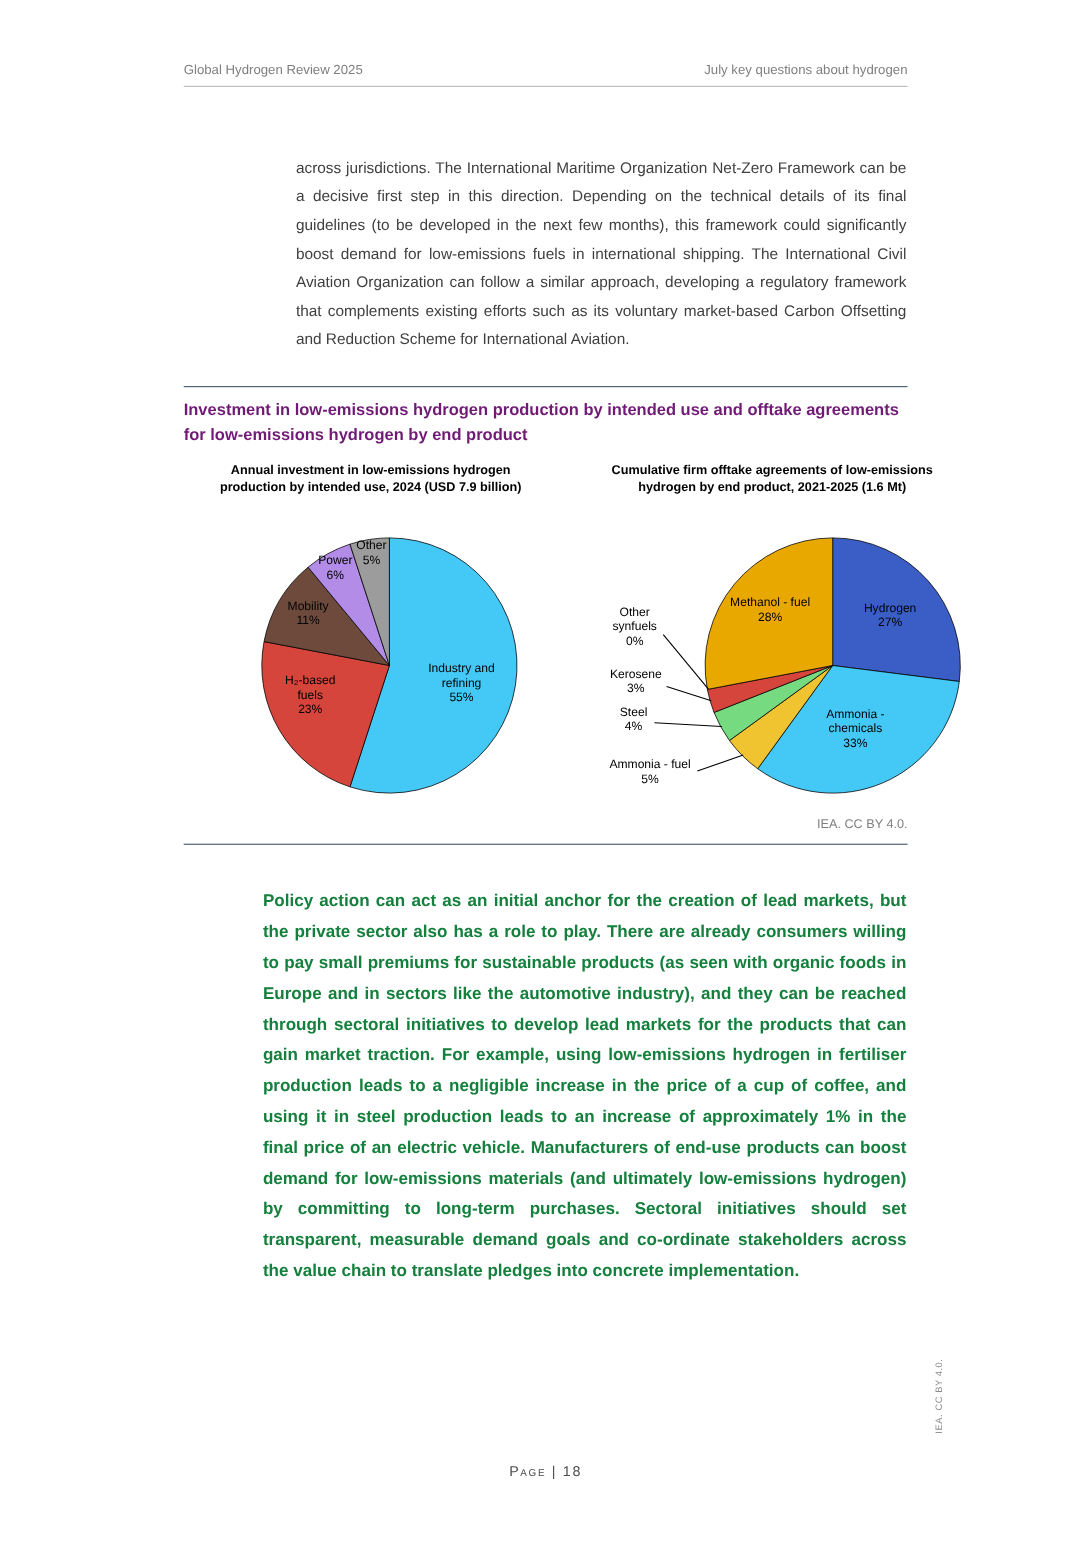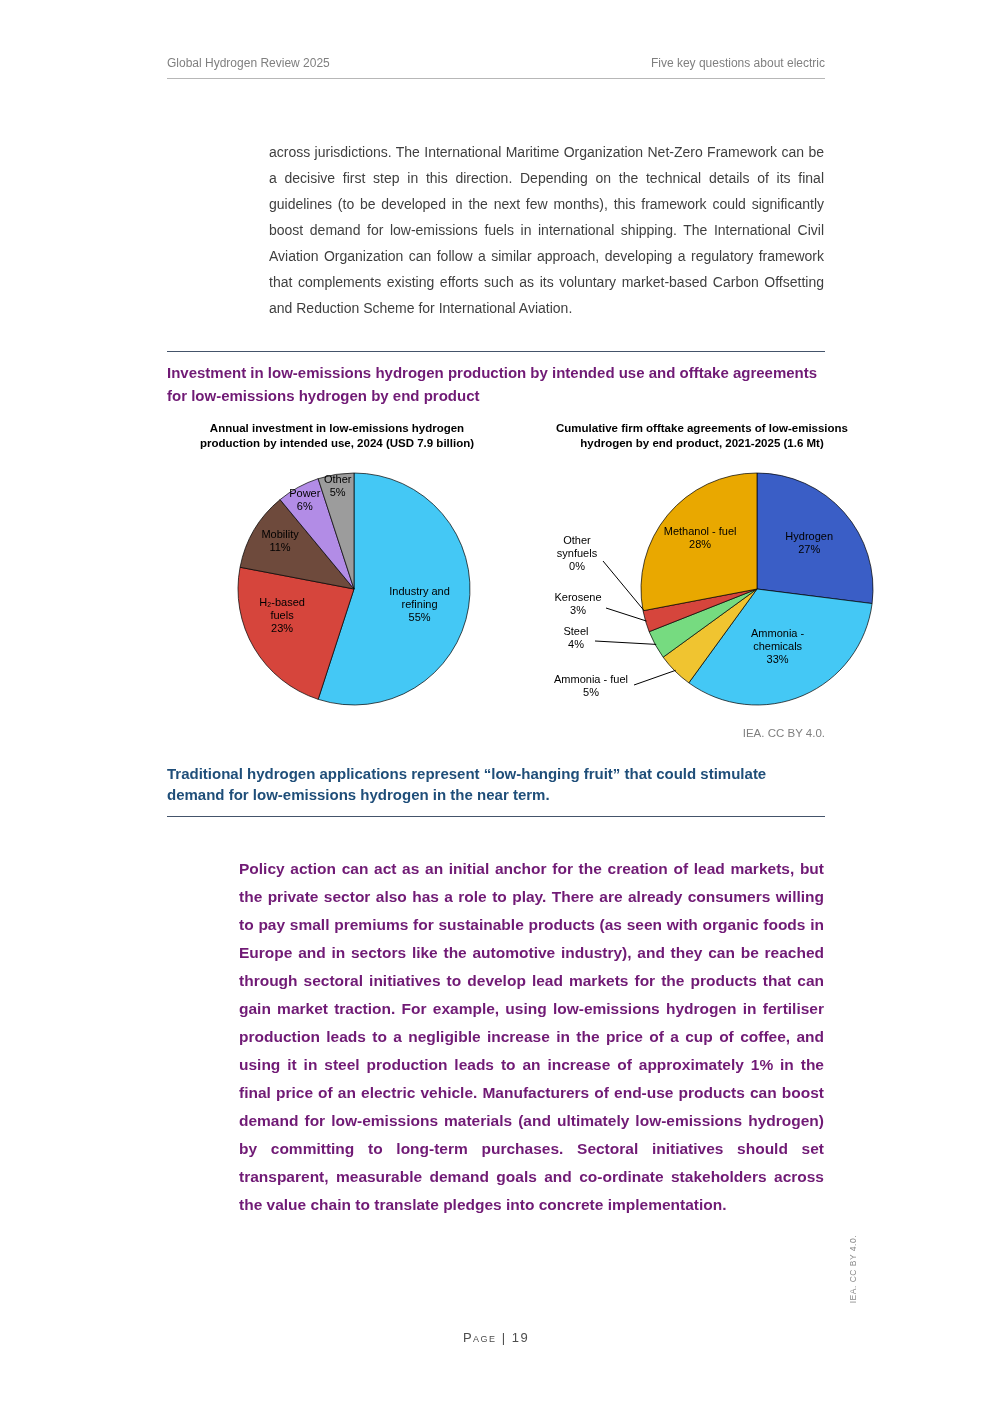--- a/index.html
+++ b/index.html
@@ -51,21 +51,21 @@
     width: 730px;
   }
   .chart { text-align: center; }
   .chart-left { width: 340px; }
   .chart-right { width: 390px; }
   .chart-title {
     font-size: 11.5px;
     font-weight: bold;
     color: #000;
     line-height: 15px;
-    margin: 0 auto 6px auto;
+    margin: 0 auto 22px auto;
   }
   .chart-left .chart-title { max-width: 300px; }
   .chart-right .chart-title { max-width: 330px; }
   .chart-canvas svg text {
     font-family: "Liberation Sans", sans-serif;
   }
   .attribution {
     margin: 2px 131px 0 131px;
     text-align: right;
     font-size: 11.5px;
@@ -83,21 +83,21 @@
     font-weight: bold;
     line-height: 21px;
     color: #1f4e79;
   }
   .rule-bottom { margin-top: 11px; }
   .para-2 {
     margin: 38px 132px 16px 203px;
     font-size: 15.5px;
     font-weight: bold;
     line-height: 28px;
-    color: #701a75;
+    color: #15803d;
   }
   .page-footer {
     position: absolute;
     left: 0; right: 0;
     bottom: 58px;
     text-align: center;
     font-size: 13px;
     font-variant: small-caps;
     letter-spacing: 1.5px;
     color: #4d4d4d;
@@ -113,21 +113,21 @@
     color: #8a8a8a;
   }
 </style>
 </head>
 <body>
 
 <div class="page">
 
   <header class="page-header">
     <span>Global Hydrogen Review 2025</span>
-    <span>Five key questions about electric</span>
+    <span>July key questions about hydrogen</span>
   </header>
   <div class="header-rule"></div>
 
   <p class="body-para para-1">across jurisdictions. The International Maritime Organization Net-Zero Framework can be a decisive first step in this direction. Depending on the technical details of its final guidelines (to be developed in the next few months), this framework could significantly boost demand for low-emissions fuels in international shipping. The International Civil Aviation Organization can follow a similar approach, developing a regulatory framework that complements existing efforts such as its voluntary market-based Carbon Offsetting and Reduction Scheme for International Aviation.</p>
 
   <div class="section-rule"></div>
 
   <h2 class="figure-title">Investment in low-emissions hydrogen production by intended use and offtake agreements for low-emissions hydrogen by end product</h2>
 
   <div class="charts-row">
@@ -166,25 +166,24 @@
             <line x1="96" y1="104" x2="137.0" y2="153.5" stroke="#000" stroke-width="1"></line>
             <text x="70" text-anchor="middle" font-size="11" fill="#000"><tspan x="70" y="87">Other</tspan><tspan x="70" y="100">synfuels</tspan><tspan x="70" y="113">0%</tspan></text>
             <text x="193.10483216145067" text-anchor="middle" font-size="11" fill="#000"><tspan x="193.10483216145067" y="78.27136077716585">Methanol - fuel</tspan><tspan x="193.10483216145067" y="91.27136077716585">28%</tspan></text>
           </svg></div>
     </figure>
   </div>
 
   <div class="attribution">IEA. CC BY 4.0.</div>
 
 
-  <h2 class="subheading">Traditional hydrogen applications represent “low-hanging fruit” that could stimulate demand for low-emissions hydrogen in the near term.</h2>
 
   <div class="section-rule rule-bottom"></div>
 
   <p class="body-para para-2">Policy action can act as an initial anchor for the creation of lead markets, but the private sector also has a role to play. There are already consumers willing to pay small premiums for sustainable products (as seen with organic foods in Europe and in sectors like the automotive industry), and they can be reached through sectoral initiatives to develop lead markets for the products that can gain market traction. For example, using low-emissions hydrogen in fertiliser production leads to a negligible increase in the price of a cup of coffee, and using it in steel production leads to an increase of approximately 1% in the final price of an electric vehicle. Manufacturers of end-use products can boost demand for low-emissions materials (and ultimately low-emissions hydrogen) by committing to long-term purchases. Sectoral initiatives should set transparent, measurable demand goals and co-ordinate stakeholders across the value chain to translate pledges into concrete implementation.</p>
 
   <footer class="page-footer">
-    <span>Page | 19</span>
+    <span>Page | 18</span>
   </footer>
 
   <div class="side-attribution">IEA. CC BY 4.0.</div>
 
 </div>
 
 </body></html>

